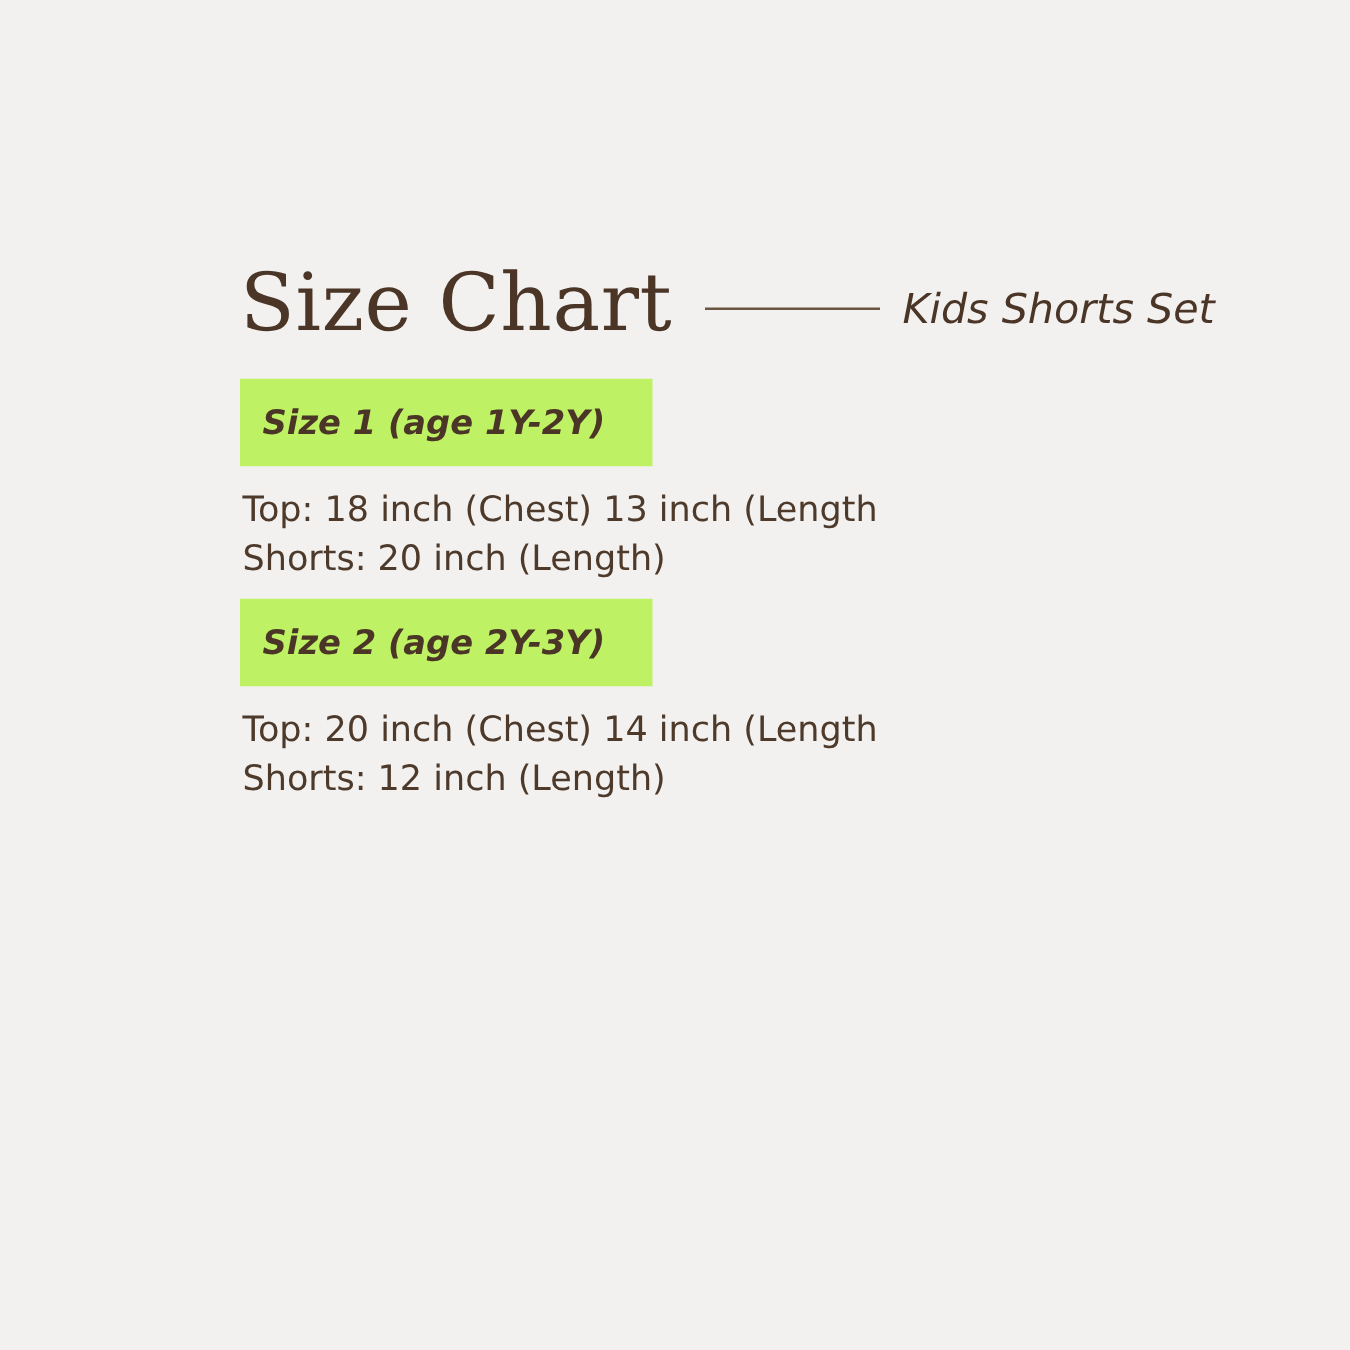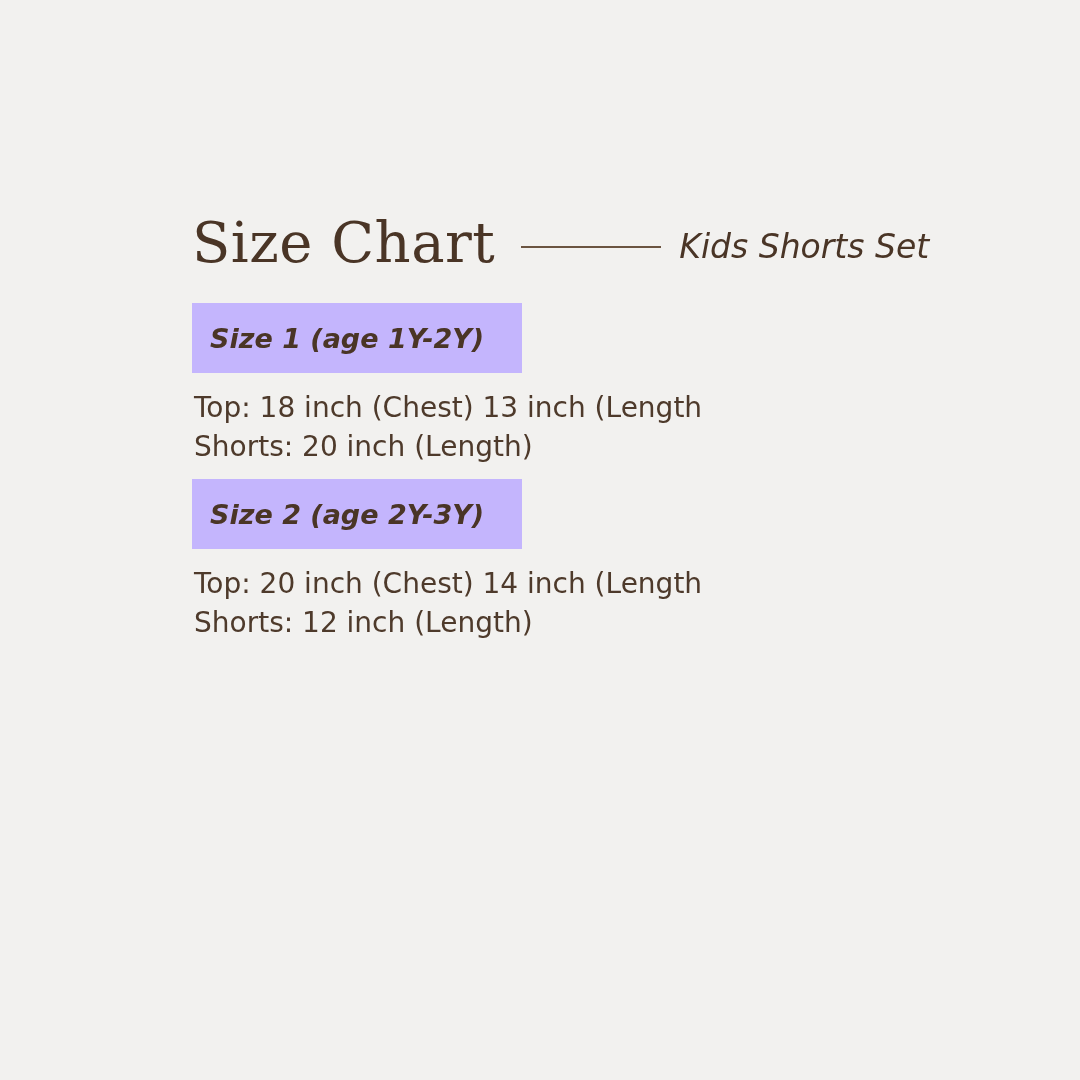--- a/index.html
+++ b/index.html
@@ -26,21 +26,21 @@
     left: 192px;
     top: 198px;
     width: 812px;
     height: 90px;
     display: flex;
     align-items: center;
   }
 
   .title {
     font-family: "DejaVu Serif", "Liberation Serif", serif;
-    font-size: 56px;
+    font-size: 64px;
     line-height: 1;
     color: #4a3526;
     letter-spacing: 0.5px;
     white-space: nowrap;
     font-weight: 400;
   }
 
   .divider {
     flex: 0 0 auto;
     width: 140px;
@@ -59,21 +59,21 @@
     margin-top: 6px;
   }
 
   .section {
     position: absolute;
     left: 192px;
     width: 820px;
   }
 
   .size-band {
-    background: #c4b5fd;
+    background: #bef264;
     width: 330px;
     height: 70px;
     display: flex;
     align-items: center;
     padding-left: 18px;
     box-sizing: border-box;
   }
 
   .size-band-label {
     font-family: "DejaVu Sans", "Liberation Sans", sans-serif;

